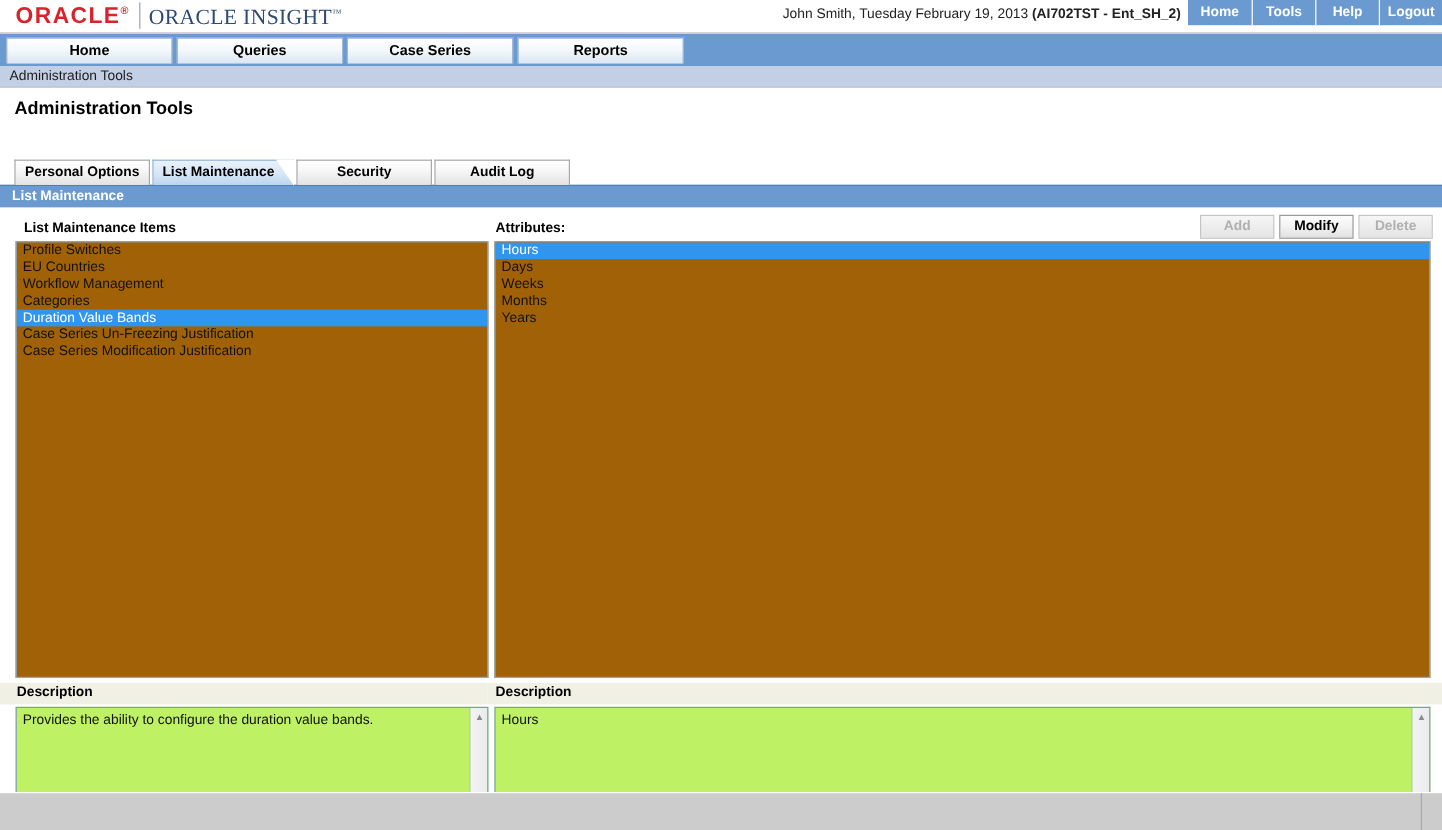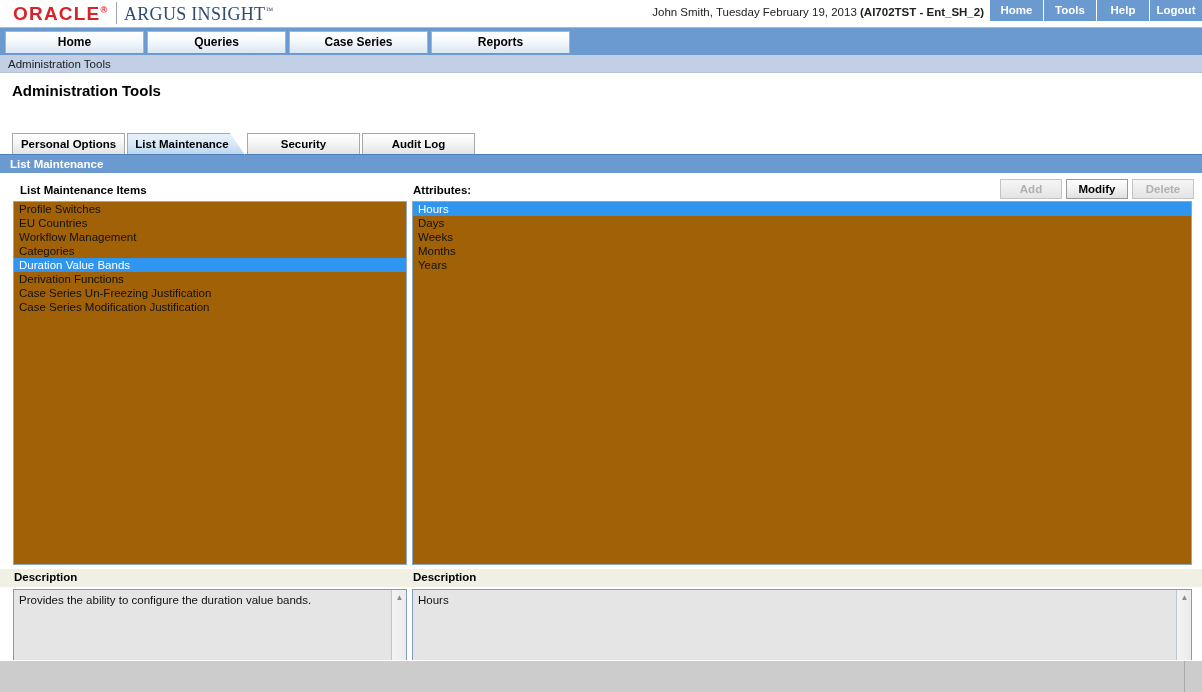--- a/index.html
+++ b/index.html
@@ -257,21 +257,21 @@
     font-size: 11.5px;
     color: #000;
   }
   #desc-label-left { left: 14px; }
   #desc-label-right { left: 413px; }
 
   .desc-box {
     position: absolute;
     top: 416px;
     height: 84px;
-    background: #e5e5e5;
+    background: #bef264;
     border: 1px solid #7f9dbb;
     font-size: 11.5px;
     color: #111;
     overflow: hidden;
   }
   #desc-box-left { left: 13px; width: 394px; }
   #desc-box-right { left: 412px; width: 780px; }
   .desc-text {
     padding: 3px 5px;
     line-height: 14px;
@@ -320,21 +320,21 @@
 </style>
 </head>
 <body>
 
 <div id="top-header">
   <div id="oracle-logo">
     <span>ORACLE</span><span class="tm">®</span>
   </div>
   <div id="logo-divider"></div>
   <div id="product-name">
-    <span>ARGUS INSIGHT</span><span class="tm">™</span>
+    <span>ORACLE INSIGHT</span><span class="tm">™</span>
   </div>
 
   <div id="user-info">
     <span class="uname">John Smith</span><span>, </span><span>Tuesday February 19, 2013</span>
     <span class="uent">(AI702TST - Ent_SH_2)</span>
   </div>
 
   <div id="header-links">
     <div class="hl">Home</div>
     <div class="hl">Tools</div>
@@ -375,21 +375,20 @@
     <div class="act-btn">Modify</div>
     <div class="act-btn disabled">Delete</div>
   </div>
 
   <div class="listbox" id="lm-list">
     <div class="listrow">Profile Switches</div>
     <div class="listrow">EU Countries</div>
     <div class="listrow">Workflow Management</div>
     <div class="listrow">Categories</div>
     <div class="listrow selected">Duration Value Bands</div>
-    <div class="listrow">Derivation Functions</div>
     <div class="listrow">Case Series Un-Freezing Justification</div>
     <div class="listrow">Case Series Modification Justification</div>
   </div>
 
   <div class="listbox" id="attr-list">
     <div class="listrow selected">Hours</div>
     <div class="listrow">Days</div>
     <div class="listrow">Weeks</div>
     <div class="listrow">Months</div>
     <div class="listrow">Years</div>

